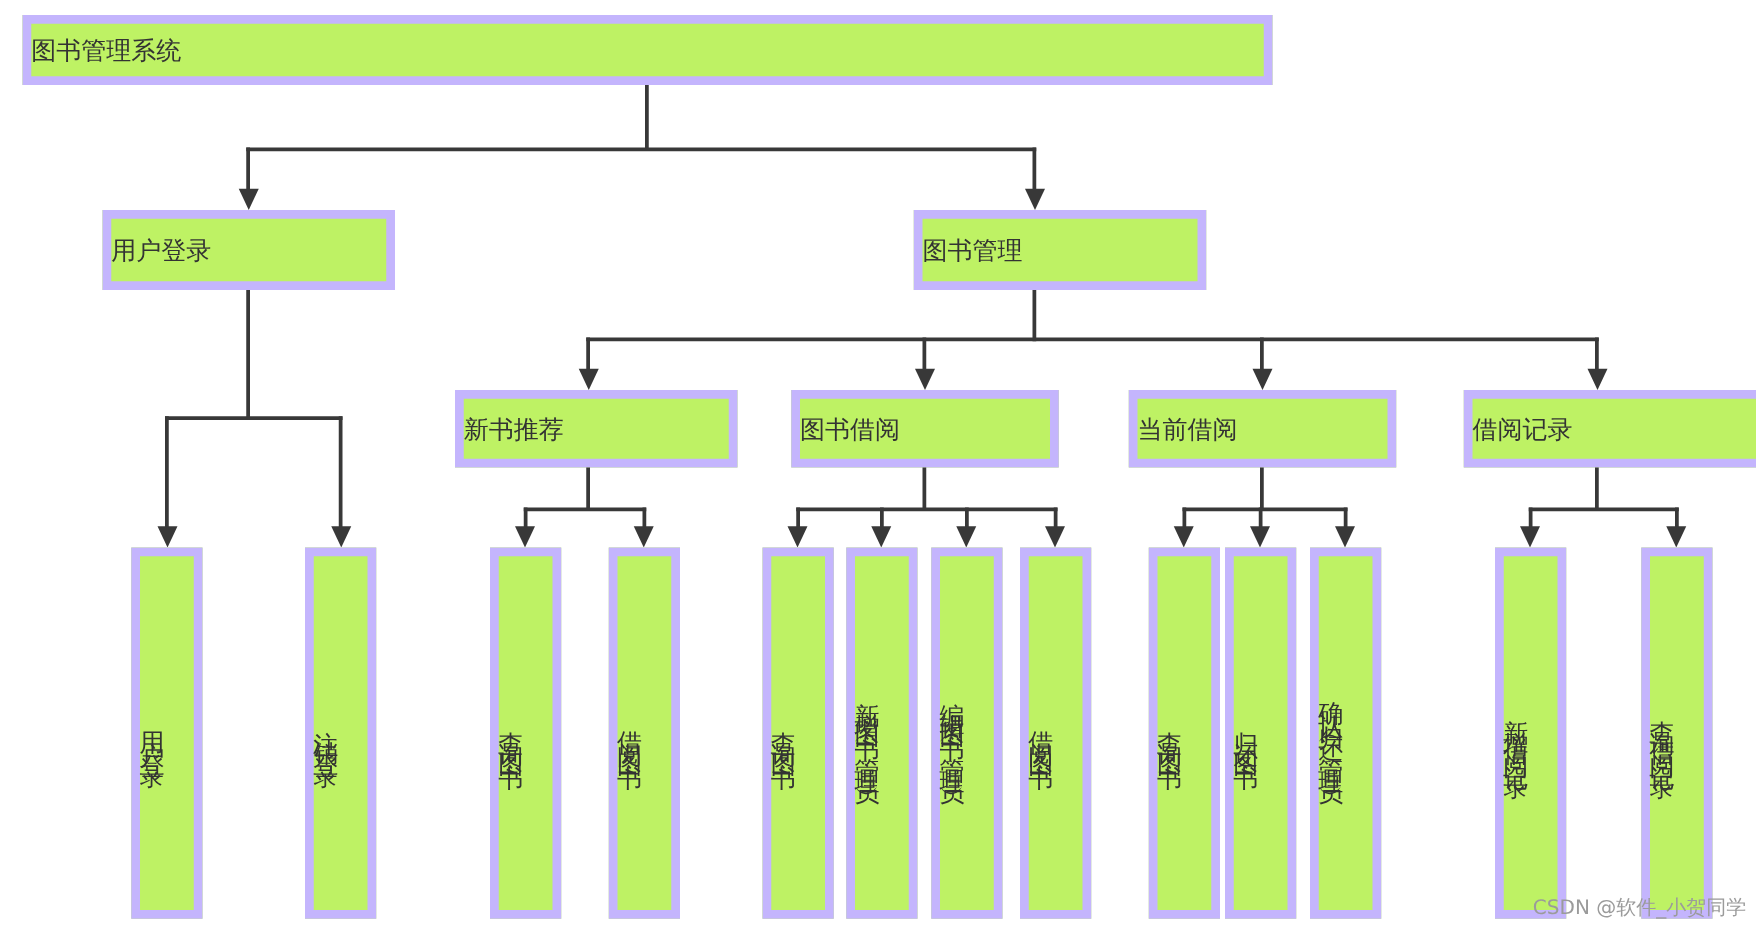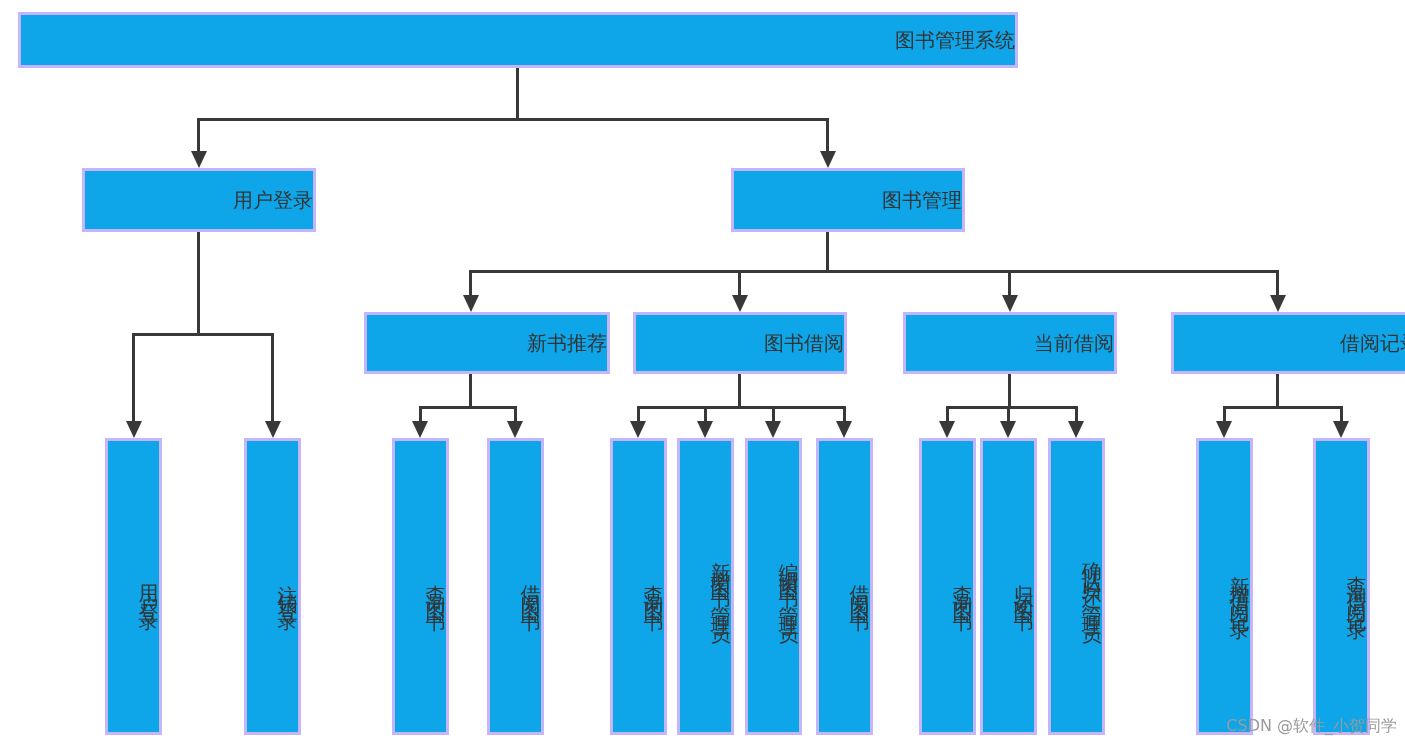--- a/index.html
+++ b/index.html
@@ -2,26 +2,26 @@
 <html><head>
 <meta charset="utf-8">
 <style>
   html,body{margin:0;padding:0;background:#ffffff;}
   body{font-family:"DejaVu Sans","Liberation Sans",sans-serif;}
   #canvas{position:relative;width:1405px;height:747px;background:#ffffff;overflow:hidden;}
 
   
   .box{
     position:absolute;
-    background:#0ea5e9;
-    border:3px solid #c4b5fd;
+    background:#bef264;
+    border:7px solid #c4b5fd;
     box-sizing:border-box;
     display:flex;
     align-items:center;
-    justify-content:flex-end;
+    justify-content:flex-start;
     color:#333333;
   }
   .box .lbl{font-size:20px;color:#333333;white-space:nowrap;}
   .leaf{top:438px;height:297px;width:57px;}
   .leaf .vtxt{
     writing-mode:vertical-rl;
     text-orientation:mixed;
     font-size:20px;
     letter-spacing:9px;
     line-height:1;
@@ -81,21 +81,21 @@
   <div class="hl" style="left:469px;top:270px;width:810px;"></div>
   <div class="vl" style="left:469px;top:270px;height:28px;"></div>
   <div class="vl" style="left:738px;top:270px;height:28px;"></div>
   <div class="vl" style="left:1008px;top:270px;height:28px;"></div>
   <div class="vl" style="left:1276px;top:270px;height:28px;"></div>
   <div class="ar" style="left:463px;top:295px;"></div>
   <div class="ar" style="left:732px;top:295px;"></div>
   <div class="ar" style="left:1002px;top:295px;"></div>
   <div class="ar" style="left:1270px;top:295px;"></div>
 
-  <div class="box" style="left:364px;top:312px;width:246px;height:62px;">
+  <div class="box" style="left:364px;top:312px;width:226px;height:62px;">
     <span class="lbl">新书推荐</span>
   </div>
   <div class="box" style="left:633px;top:312px;width:214px;height:62px;">
     <span class="lbl">图书借阅</span>
   </div>
   <div class="box" style="left:903px;top:312px;width:214px;height:62px;">
     <span class="lbl">当前借阅</span>
   </div>
   <div class="box" style="left:1171px;top:312px;width:252px;height:62px;">
     <span class="lbl">借阅记录</span>

